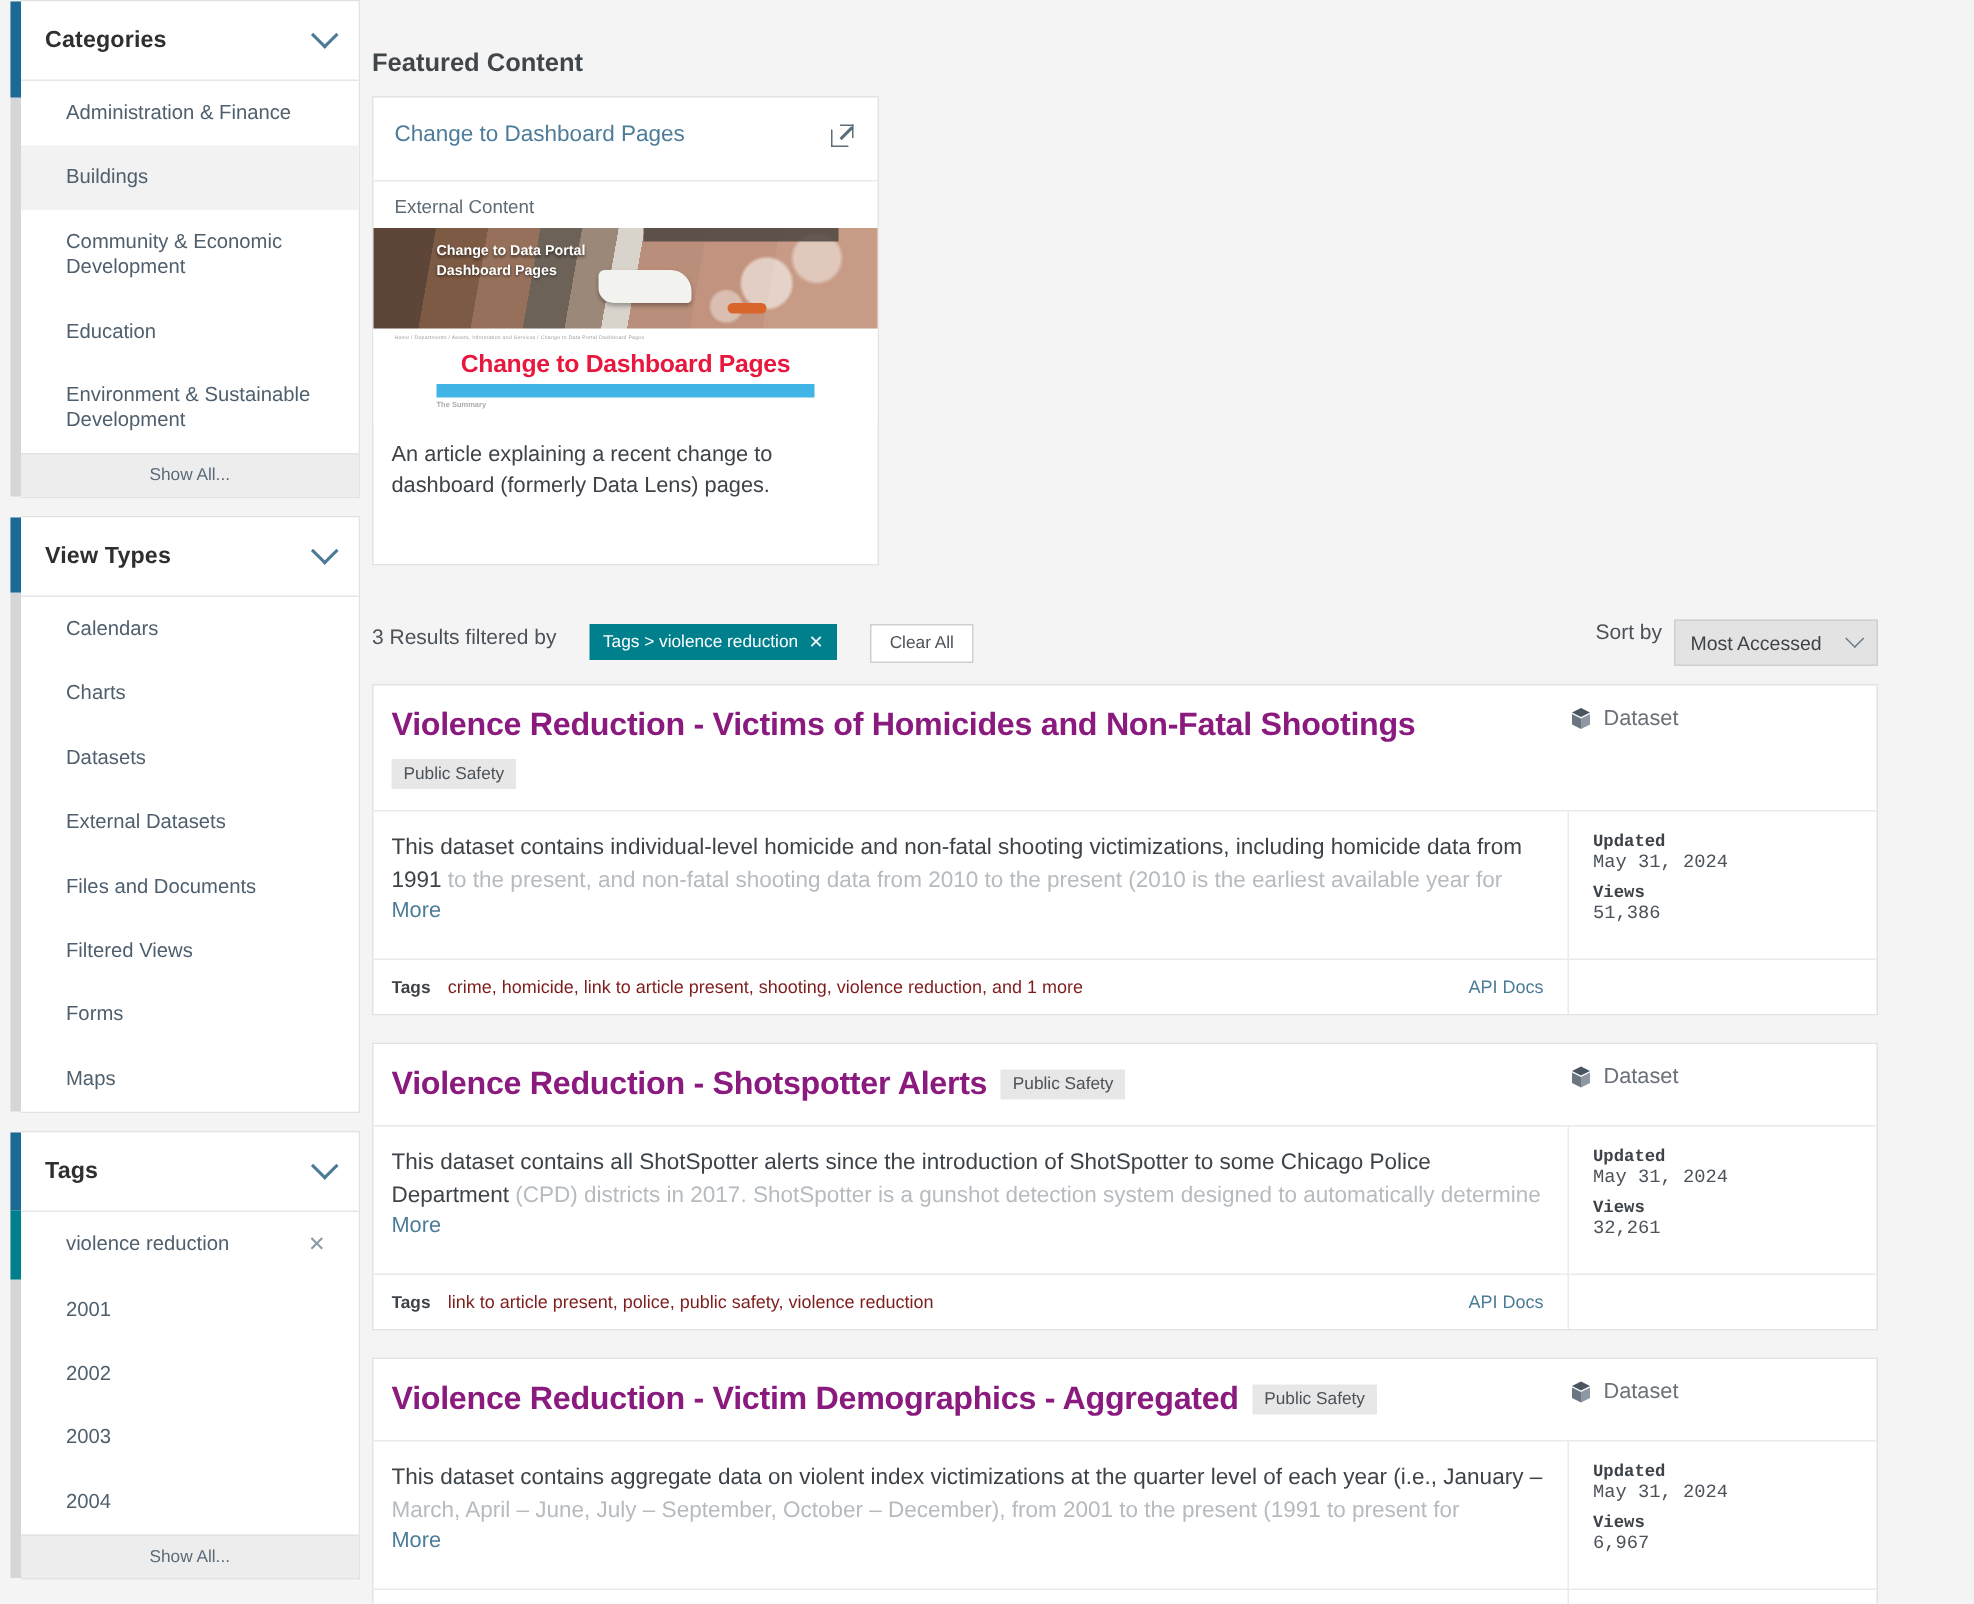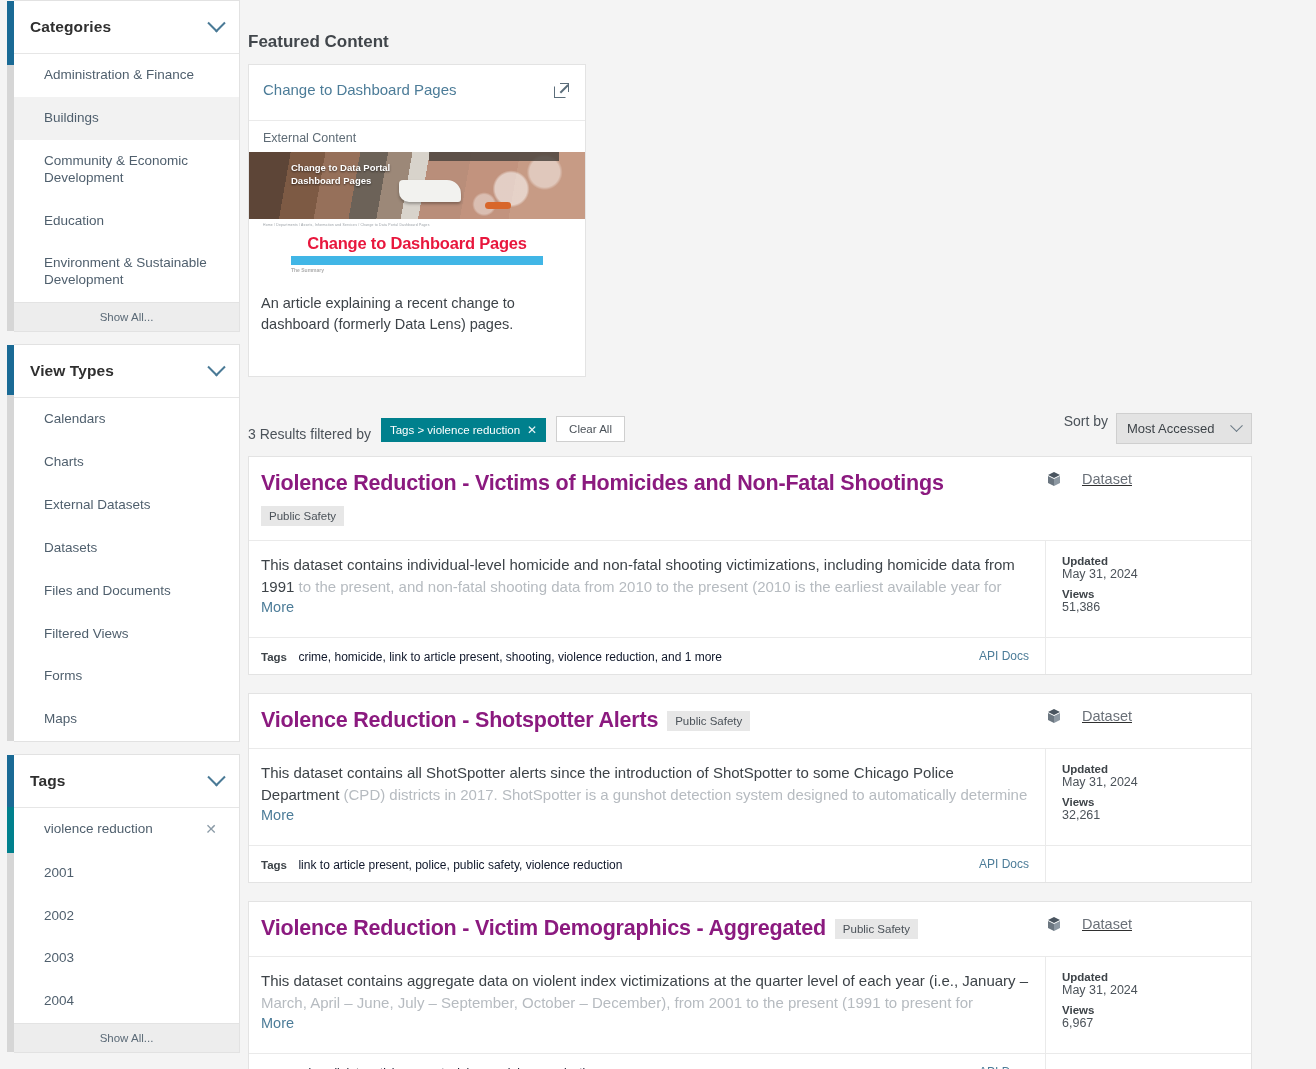--- a/index.html
+++ b/index.html
@@ -75,21 +75,21 @@
   .thumb-bread { font-size:3.4px; color:#9aa0a6; text-align:left; padding-left:14px;
                  letter-spacing:.2px; white-space:nowrap; overflow:hidden; }
   .thumb-h { color:#e8173d; font-size:16.5px; font-weight:bold; margin:7px 0 3px 0; letter-spacing:-.2px; }
   .thumb-bar { height:9px; background:#41b6e6; margin:3px 42px 2px 42px; }
   .thumb-sub { font-size:5px; color:#444; text-align:left; padding-left:42px; font-weight:bold;
                opacity:.45; }
   .featured-desc { padding:12px 14px 42px 12px; font-size:14.5px; color:#3d4348; line-height:1.42; }
 
   
   .resbar { display:flex; align-items:center; justify-content:space-between; margin:36px 0 12px 0; }
-  .resbar-left { display:flex; align-items:flex-end; gap:10px; }
+  .resbar-left { display:flex; align-items:flex-start; gap:22px; }
   .res-count { font-size:14px; color:#4b5259; }
   .chip { background:#00808d; color:#fff; font-size:11.5px; padding:5px 9px; display:flex;
           align-items:center; gap:7px; cursor:pointer; }
   .chip .x { font-size:12px; opacity:.92; }
   .clear-all { background:#fff; border:1px solid #cfcfcf; font-size:11.5px; color:#4b5259;
                padding:6px 12px; cursor:pointer; }
   .resbar-right { display:flex; align-items:flex-start; gap:8px; }
   .sortlabel { font-size:14px; color:#4b5259; }
   .sortbox { background:#e3e3e3; border:1px solid #cfcfcf; width:136px; padding:7px 10px;
              font-size:13px; color:#3d4348; display:flex; align-items:center;
@@ -98,39 +98,39 @@
              transform:rotate(45deg) translate(-2px,-2px); }
 
   
   .card { background:#fff; border:1px solid #e3e3e3; margin-bottom:18px; }
   .card-head { display:flex; align-items:flex-start; justify-content:space-between;
                border-bottom:1px solid #eaeaea; padding:14px 16px 14px 12px; }
   .card-head-l { display:flex; flex-wrap:wrap; align-items:center; gap:9px; min-width:0; }
   .card-title { font-size:21.5px; font-weight:bold; color:#8b1a7f; cursor:pointer; line-height:1.2;
                 letter-spacing:-.2px; }
   .cat-pill { background:#e7e7e7; color:#4b5259; font-size:11.5px; padding:4px 8px; white-space:nowrap; }
-  .card-head-r { display:flex; align-items:flex-start; gap:20px; flex:0 0 205px; padding-left:16px;text-decoration:underline; }
+  .card-head-r { display:flex; align-items:flex-start; gap:7px; flex:0 0 205px; padding-left:16px; }
   .ds-icon { width:16px; height:16px; flex:0 0 16px; }
   .ds-label { font-size:14.5px; color:#6a7078; }
 
   .card-body { display:flex; }
   .card-desc-wrap { flex:1; border-right:1px solid #eaeaea; padding:13px 16px 11px 12px; min-width:0; }
   .card-desc { font-size:15px; line-height:1.5; color:#3d4348; max-height:44px; overflow:hidden;
                position:relative; }
   .card-desc .fade { color:#b6bbc0; }
   .more { font-size:14.5px; color:#4c7c98; cursor:pointer; margin-top:1px; display:inline-block; }
-  .card-meta { flex:0 0 205px; padding:14px 16px 16px 16px; }
+  .card-meta { flex:0 0 205px; padding:14px 16px 16px 16px;font-family:Liberation Mono, monospace; }
   .meta-k { font-size:11.5px; font-weight:bold; color:#3d4348; }
   .meta-v { font-size:12.5px; color:#4b5259; margin-bottom:7px; }
 
   .card-foot-wrap { display:flex; border-top:1px solid #eaeaea; }
   .card-foot { flex:1; display:flex; align-items:center; justify-content:space-between;
                padding:9px 16px 9px 12px; border-right:1px solid #eaeaea; min-width:0; }
   .tags-k { font-size:11.5px; font-weight:bold; color:#3d4348; margin-right:7px; }
-  .tags-v { font-size:12px; color:#0f172a; }
+  .tags-v { font-size:12px; color:#7f1d1d; }
   .api-docs { font-size:12px; color:#4c7c98; cursor:pointer; white-space:nowrap; }
   .foot-spacer { flex:0 0 205px; }
 </style>
 </head>
 <body>
 
 <div class="page">
 
   <aside class="sidebar">
 
@@ -171,24 +171,24 @@
         <span class="chev"></span>
       </div>
       <ul class="facet-list">
         <li>
             <span>Calendars</span>
           </li>
         <li>
             <span>Charts</span>
           </li>
         <li>
+            <span>Datasets</span>
+          </li>
+        <li>
             <span>External Datasets</span>
-          </li>
-        <li>
-            <span>Datasets</span>
           </li>
         <li>
             <span>Files and Documents</span>
           </li>
         <li>
             <span>Filtered Views</span>
           </li>
         <li>
             <span>Forms</span>
           </li>

